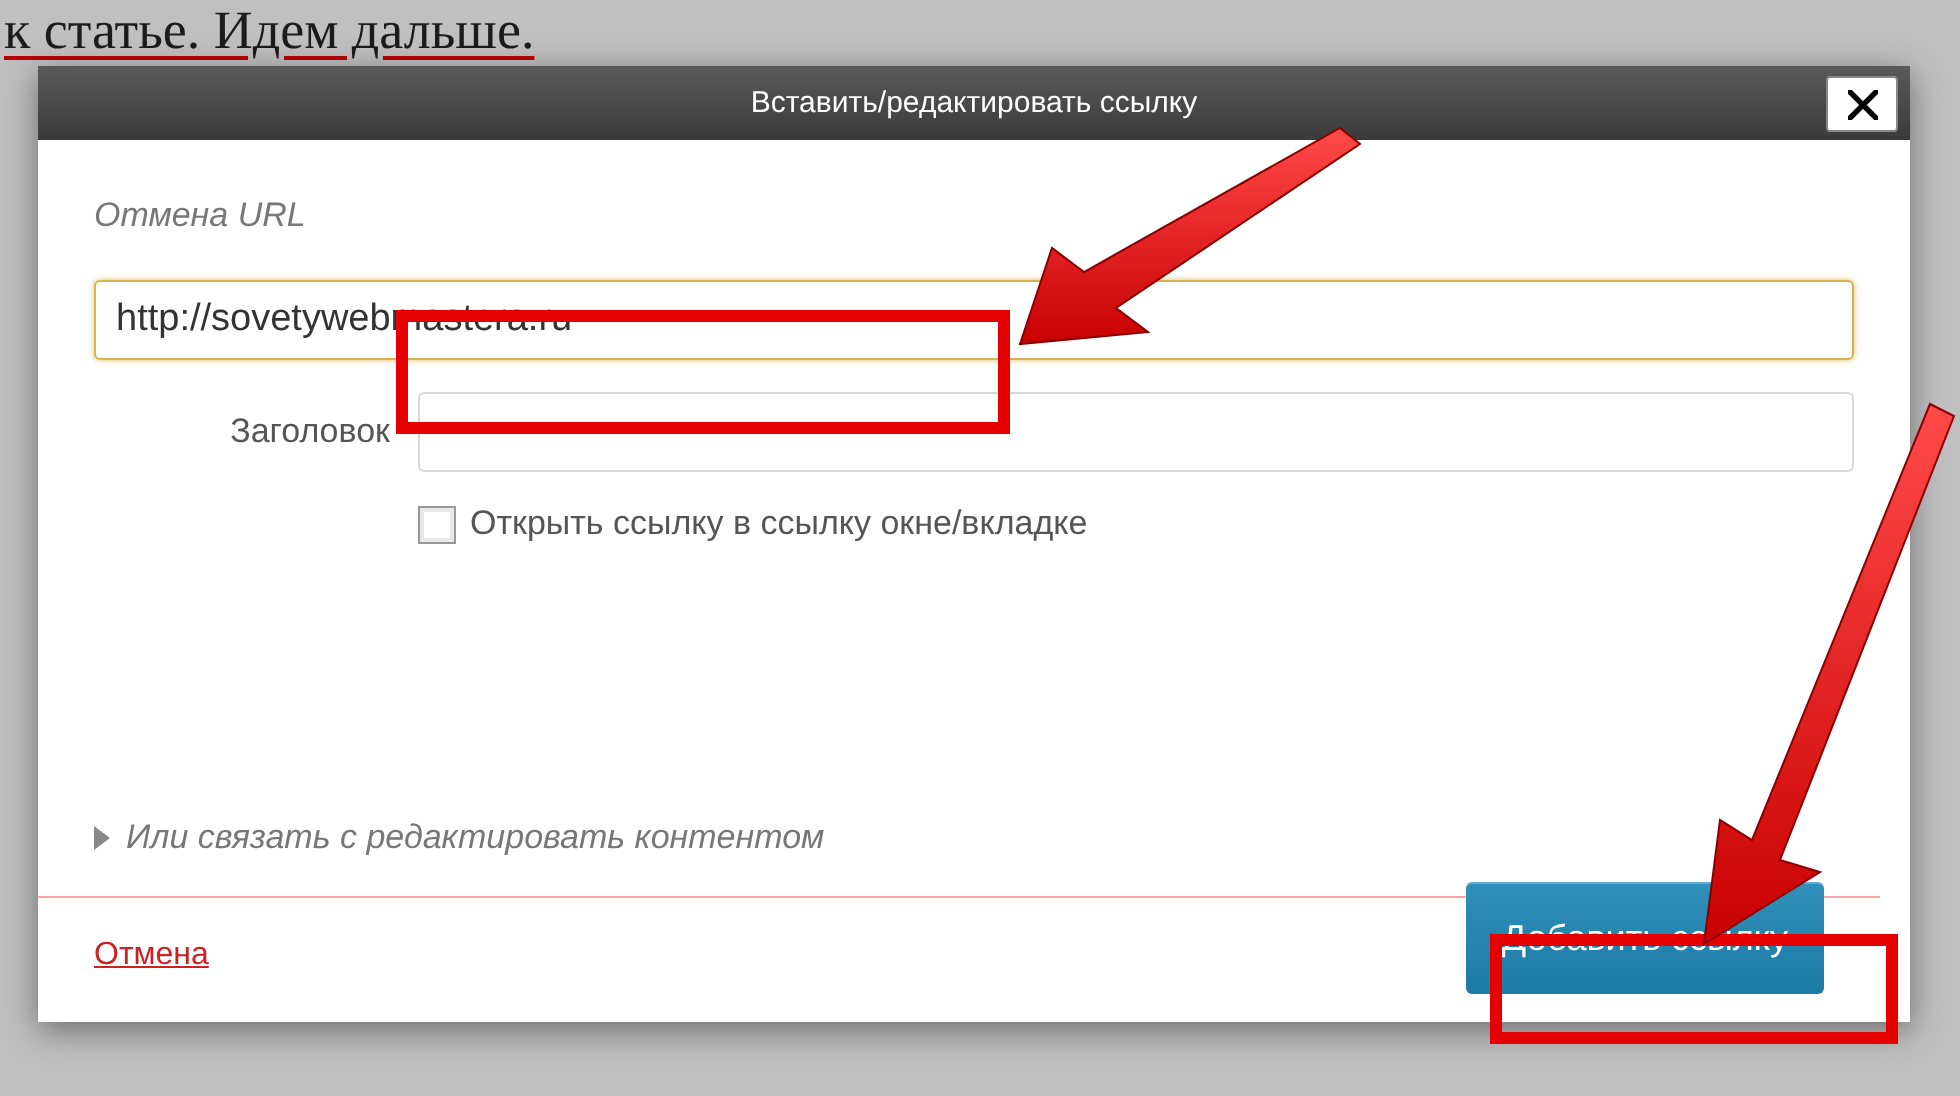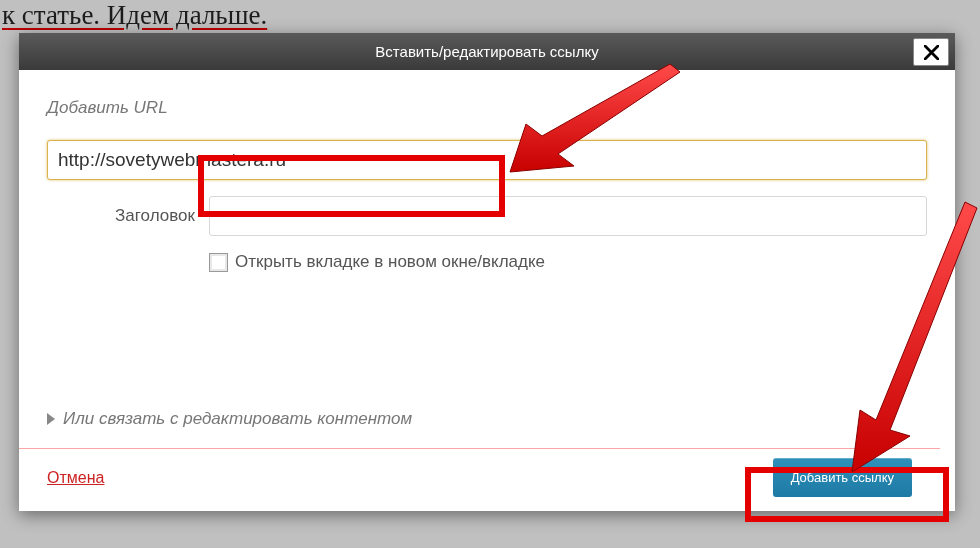--- a/index.html
+++ b/index.html
@@ -16,21 +16,21 @@
   .row-input{flex:1;}
   .txt-input{width:100%;height:40px;border:1px solid #d7d7d7;border-radius:3px;font-size:19px;padding:14px 10px;box-sizing:border-box;background:#fff;color:#333;outline:none;}
   .txt-input.url{border-color:#d8b24a;box-shadow:0 0 3px rgba(216,178,74,.8);}
   .chk-row{margin-left:162px;display:flex;align-items:center;color:#555;font-size:17px;}
   .chk{width:17px;height:17px;border:1px solid #999;background:#fff;margin-right:7px;position:relative;box-shadow:inset 0 0 0 2px #e8e8e8;}
   .existing{position:absolute;left:28px;bottom:82px;display:flex;align-items:center;font-family:Verdana,Geneva,sans-serif;}
   .tri{width:0;height:0;border-top:6px solid transparent;border-bottom:6px solid transparent;border-left:8px solid #888;margin-right:8px;}
   .existing-txt{font-style:italic;color:#777;font-size:17px;}
   .footer{position:absolute;left:0;right:15px;bottom:0;height:62px;border-top:1px solid #fca5a5;}
   .cancel{position:absolute;left:28px;bottom:24px;color:#c22;font-size:16px;text-decoration:underline;cursor:pointer;}
-  .add-btn{position:absolute;right:28px;bottom:14px;height:39px;padding:0 18px;background:linear-gradient(to bottom,#2f90b9,#1d7aa5);color:#fff;font-size:13px;border:none;border-radius:3px;cursor:pointer;box-shadow:inset 0 1px 0 rgba(255,255,255,.25);}
+  .add-btn{position:absolute;right:28px;bottom:14px;height:56px;padding:0 18px;background:linear-gradient(to bottom,#2f90b9,#1d7aa5);color:#fff;font-size:18px;border:none;border-radius:3px;cursor:pointer;box-shadow:inset 0 1px 0 rgba(255,255,255,.25);}
 
   .hl{position:absolute;border:6px solid #e40000;box-sizing:border-box;pointer-events:none;}
   .hl-url{left:198px;top:155px;width:307px;height:62px;}
   .hl-btn{left:745px;top:467px;width:204px;height:55px;}
 
   .arrow{position:absolute;pointer-events:none;}
 </style>
 </head>
 <body>
 
@@ -40,34 +40,34 @@
   <div class="titlebar">
     <div class="title-txt">Вставить/редактировать ссылку</div>
     <div class="close-btn">
       <svg viewBox="0 0 14 14">
           <path d="M1 1 L13 13 M13 1 L1 13" stroke="#000" stroke-width="2.6" stroke-linecap="round"></path>
         </svg>
     </div>
   </div>
 
   <div class="body">
-    <div class="section-label">Добавить URL</div>
+    <div class="section-label">Отмена URL</div>
 
     <div class="row">
       <div class="row-input"><input class="txt-input url" value="http://sovetywebmastera.ru" style=""></div>
     </div>
 
     <div class="row">
       <div class="row-label">Заголовок</div>
       <div class="row-input"><input class="txt-input" value="" style=""></div>
     </div>
 
     <div class="chk-row">
       <span class="chk"></span>
-      <span>Открыть вкладке в новом окне/вкладке</span>
+      <span>Открыть ссылку в ссылку окне/вкладке</span>
     </div>
   </div>
 
   <div class="existing">
     <span class="tri"></span>
     <span class="existing-txt">Или связать с редактировать контентом</span>
   </div>
 
   <div class="footer">
     <span class="cancel">Отмена</span>

